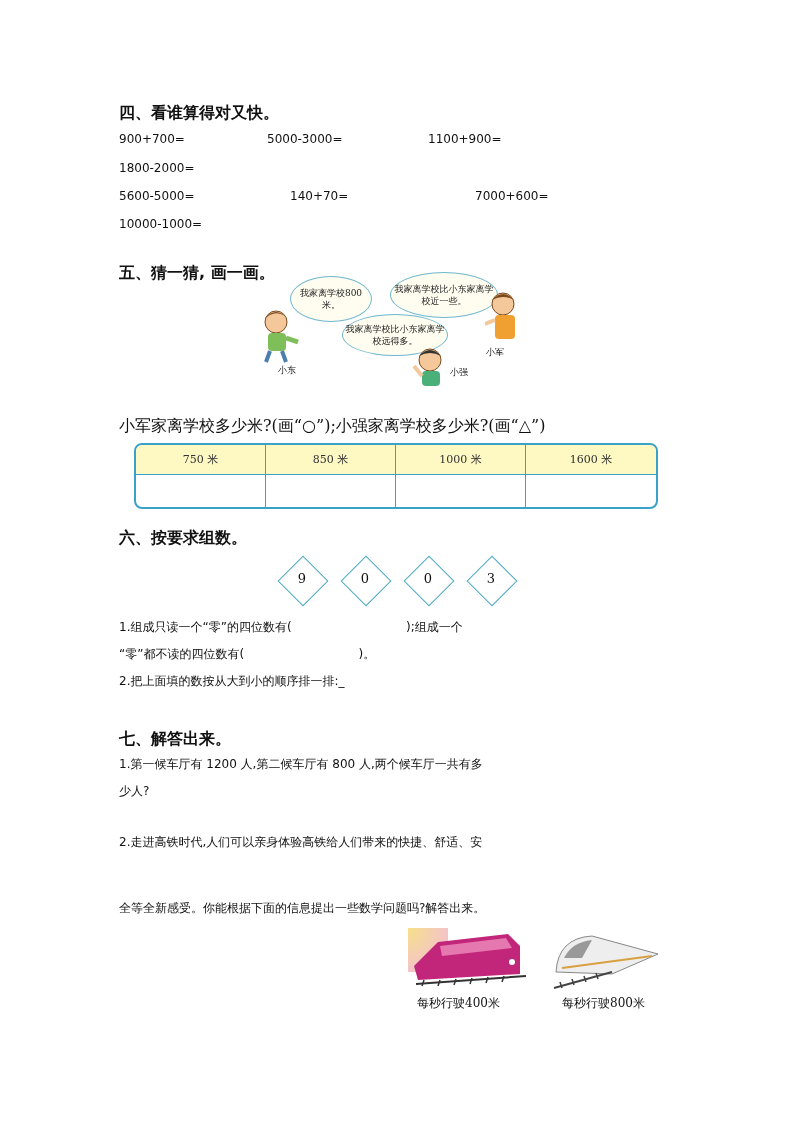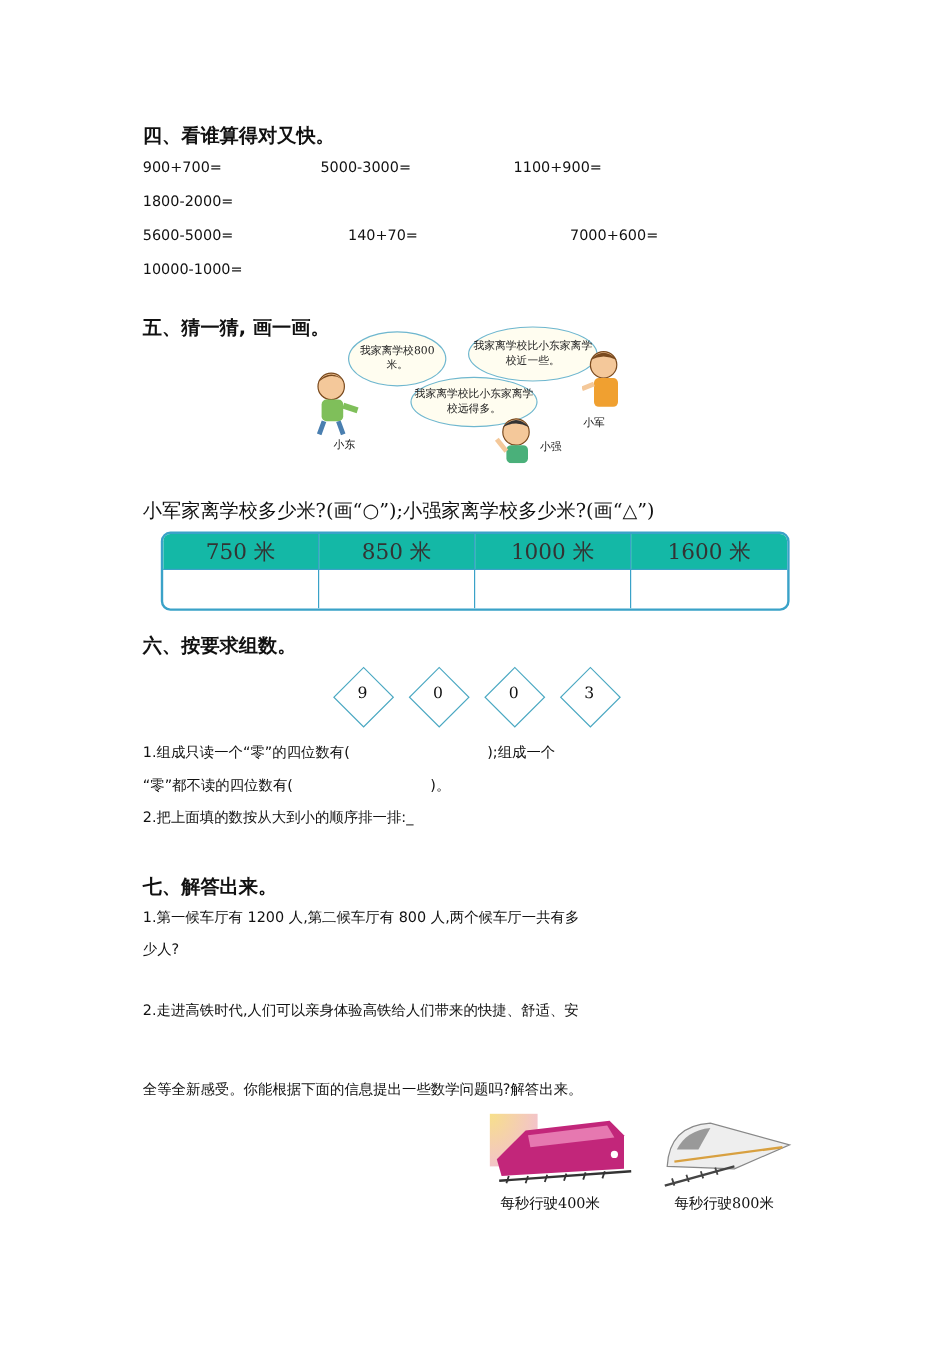--- a/index.html
+++ b/index.html
@@ -11,22 +11,22 @@
   .eq{font-size:12px;}
   
   .bubble{position:absolute;background:#fffdf0;border:1.5px solid #6fb7cf;border-radius:50%;
           font-family:"DejaVu Serif",serif;font-size:9px;color:#222;display:flex;align-items:center;
           justify-content:center;text-align:center;line-height:12px;}
   .kid-label{position:absolute;font-size:9px;font-family:"DejaVu Serif",serif;}
   
   .dist-table{position:absolute;left:134px;top:443px;width:520px;height:62px;border:2px solid #3aa2c8;
               border-radius:8px;overflow:hidden;display:grid;grid-template-columns:repeat(4,1fr);
               grid-template-rows:30px 1fr;}
-  .dist-table .hd{background:#14b8a6;border-right:1px solid #3aa2c8;border-bottom:1px solid #3aa2c8;
-                  font-family:"DejaVu Serif",serif;font-size:18px;color:#333;display:flex;align-items:center;justify-content:center;}
+  .dist-table .hd{background:#fef9c3;border-right:1px solid #3aa2c8;border-bottom:1px solid #3aa2c8;
+                  font-family:"DejaVu Serif",serif;font-size:11px;color:#333;display:flex;align-items:center;justify-content:center;}
   .dist-table .cell{border-right:1px solid #3aa2c8;}
   .dist-table .hd:nth-child(4),.dist-table .cell:nth-child(8){border-right:none;}
   
   .diamond{position:absolute;width:34px;height:34px;transform:rotate(45deg);border:1.5px solid #4aa8c2;background:#fff;}
   .dnum{position:absolute;width:48px;text-align:center;font-family:"DejaVu Serif",serif;font-size:13px;}
   .caption{position:absolute;font-family:"DejaVu Serif",serif;font-size:12px;}
 </style>
 </head>
 <body>
 

